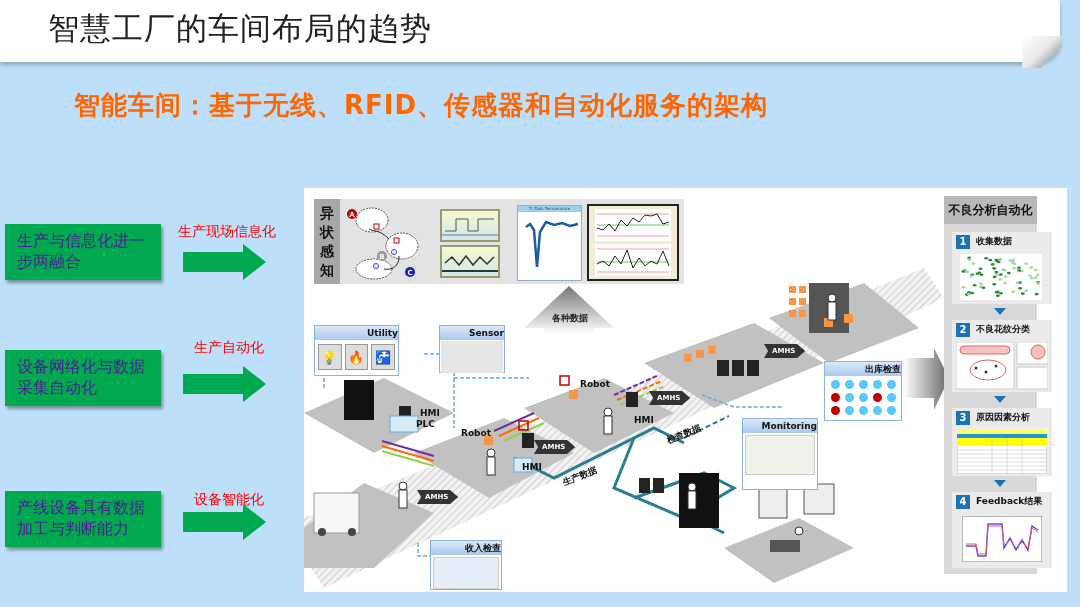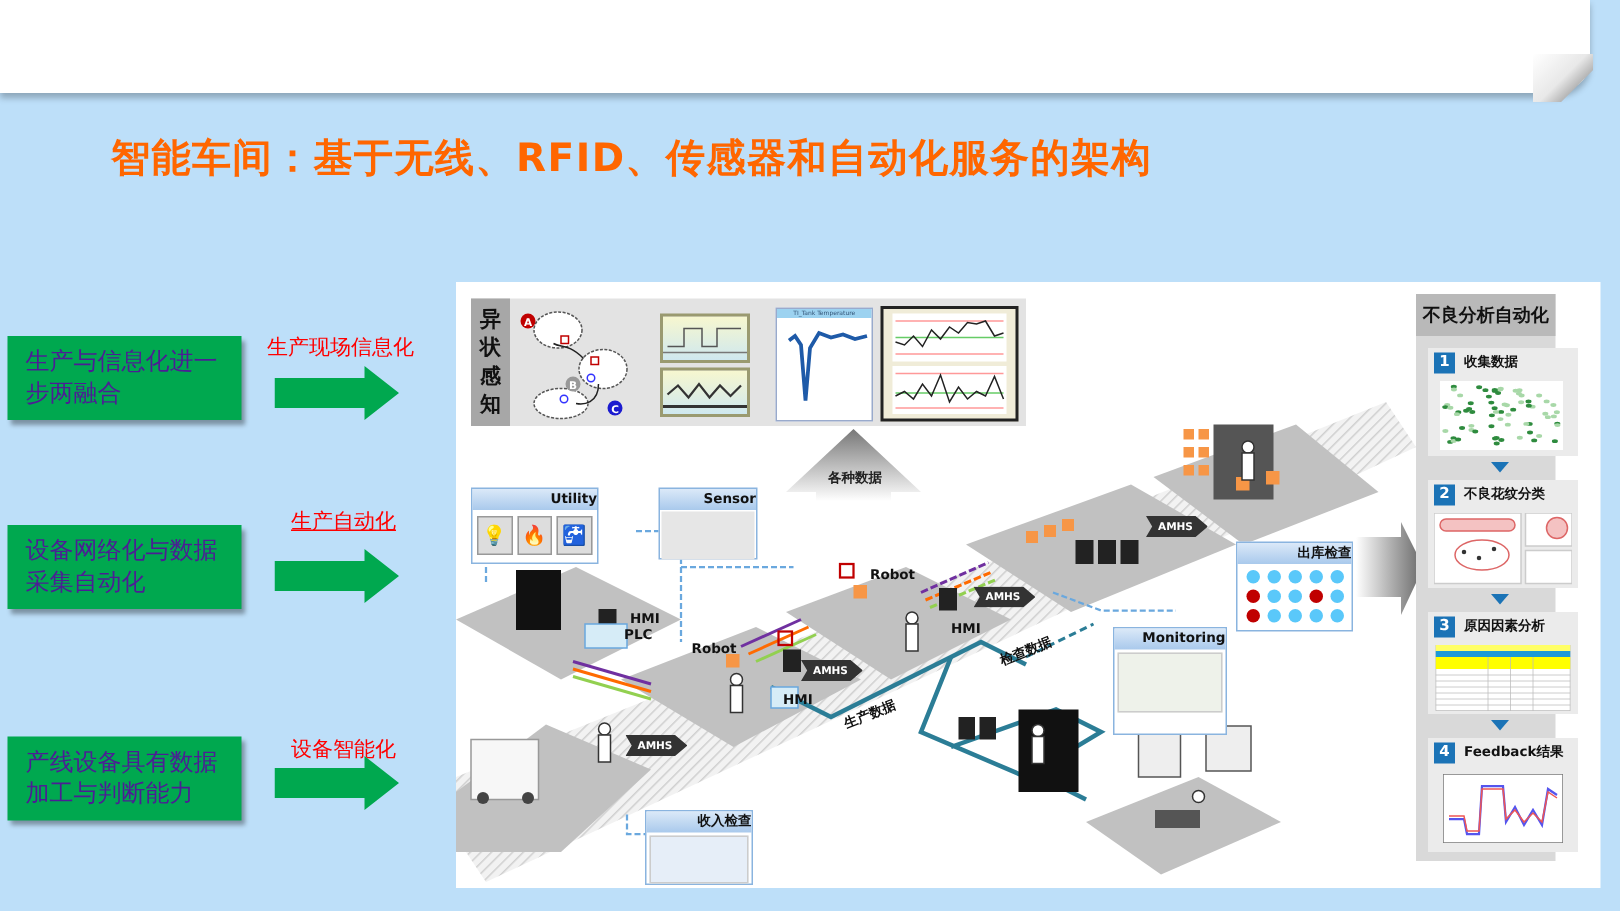--- a/index.html
+++ b/index.html
@@ -35,39 +35,40 @@
   .step .num { position: absolute; left: 4px; top: 3px; width: 14px; height: 14px; background: #1b73b6; color: #fff; font-weight: bold; font-size: 10px; text-align: center; line-height: 14px; }
   .step .lbl { position: absolute; left: 24px; top: 3px; font-size: 9px; font-weight: bold; color: #111; white-space: nowrap; }
   .down-tri { position: absolute; left: 50px; width: 0; height: 0; border-left: 6px solid transparent; border-right: 6px solid transparent; border-top: 7px solid #1b73b6; }
 
   .dot { position: absolute; width: 9px; height: 9px; border-radius: 50%; }
 </style>
 </head>
 <body>
 
 <div class="title-bar">
+  <div class="page-title">智慧工厂的车间布局的趋势</div>
   <div class="curl"></div>
 </div>
 
 <div class="subtitle">智能车间：基于无线、RFID、传感器和自动化服务的架构</div>
 
 <div class="green-box" style="top:224px;">
   <div>生产与信息化进一</div>
   <div>步两融合</div>
 </div>
 <div class="red-label" style="left:178px; top:223px;">生产现场信息化</div>
 <svg class="arrow" style="left:183px; top:244px;" viewBox="0 0 84 36">
   <polygon points="0,8 60,8 60,0 83,18 60,36 60,28 0,28" fill="#00a84f"></polygon>
 </svg>
 
 <div class="green-box" style="top:350px;">
   <div>设备网络化与数据</div>
   <div>采集自动化</div>
 </div>
-<div class="red-label" style="left:194px; top:339px;text-decoration:underline;">生产自动化</div>
+<div class="red-label" style="left:194px; top:339px;">生产自动化</div>
 <svg class="arrow" style="left:183px; top:366px;" viewBox="0 0 84 36">
   <polygon points="0,8 60,8 60,0 83,18 60,36 60,28 0,28" fill="#00a84f"></polygon>
 </svg>
 
 <div class="green-box" style="top:491px;">
   <div>产线设备具有数据</div>
   <div>加工与判断能力</div>
 </div>
 <div class="red-label" style="left:194px; top:491px;">设备智能化</div>
 <svg class="arrow" style="left:183px; top:504px;" viewBox="0 0 84 36">

